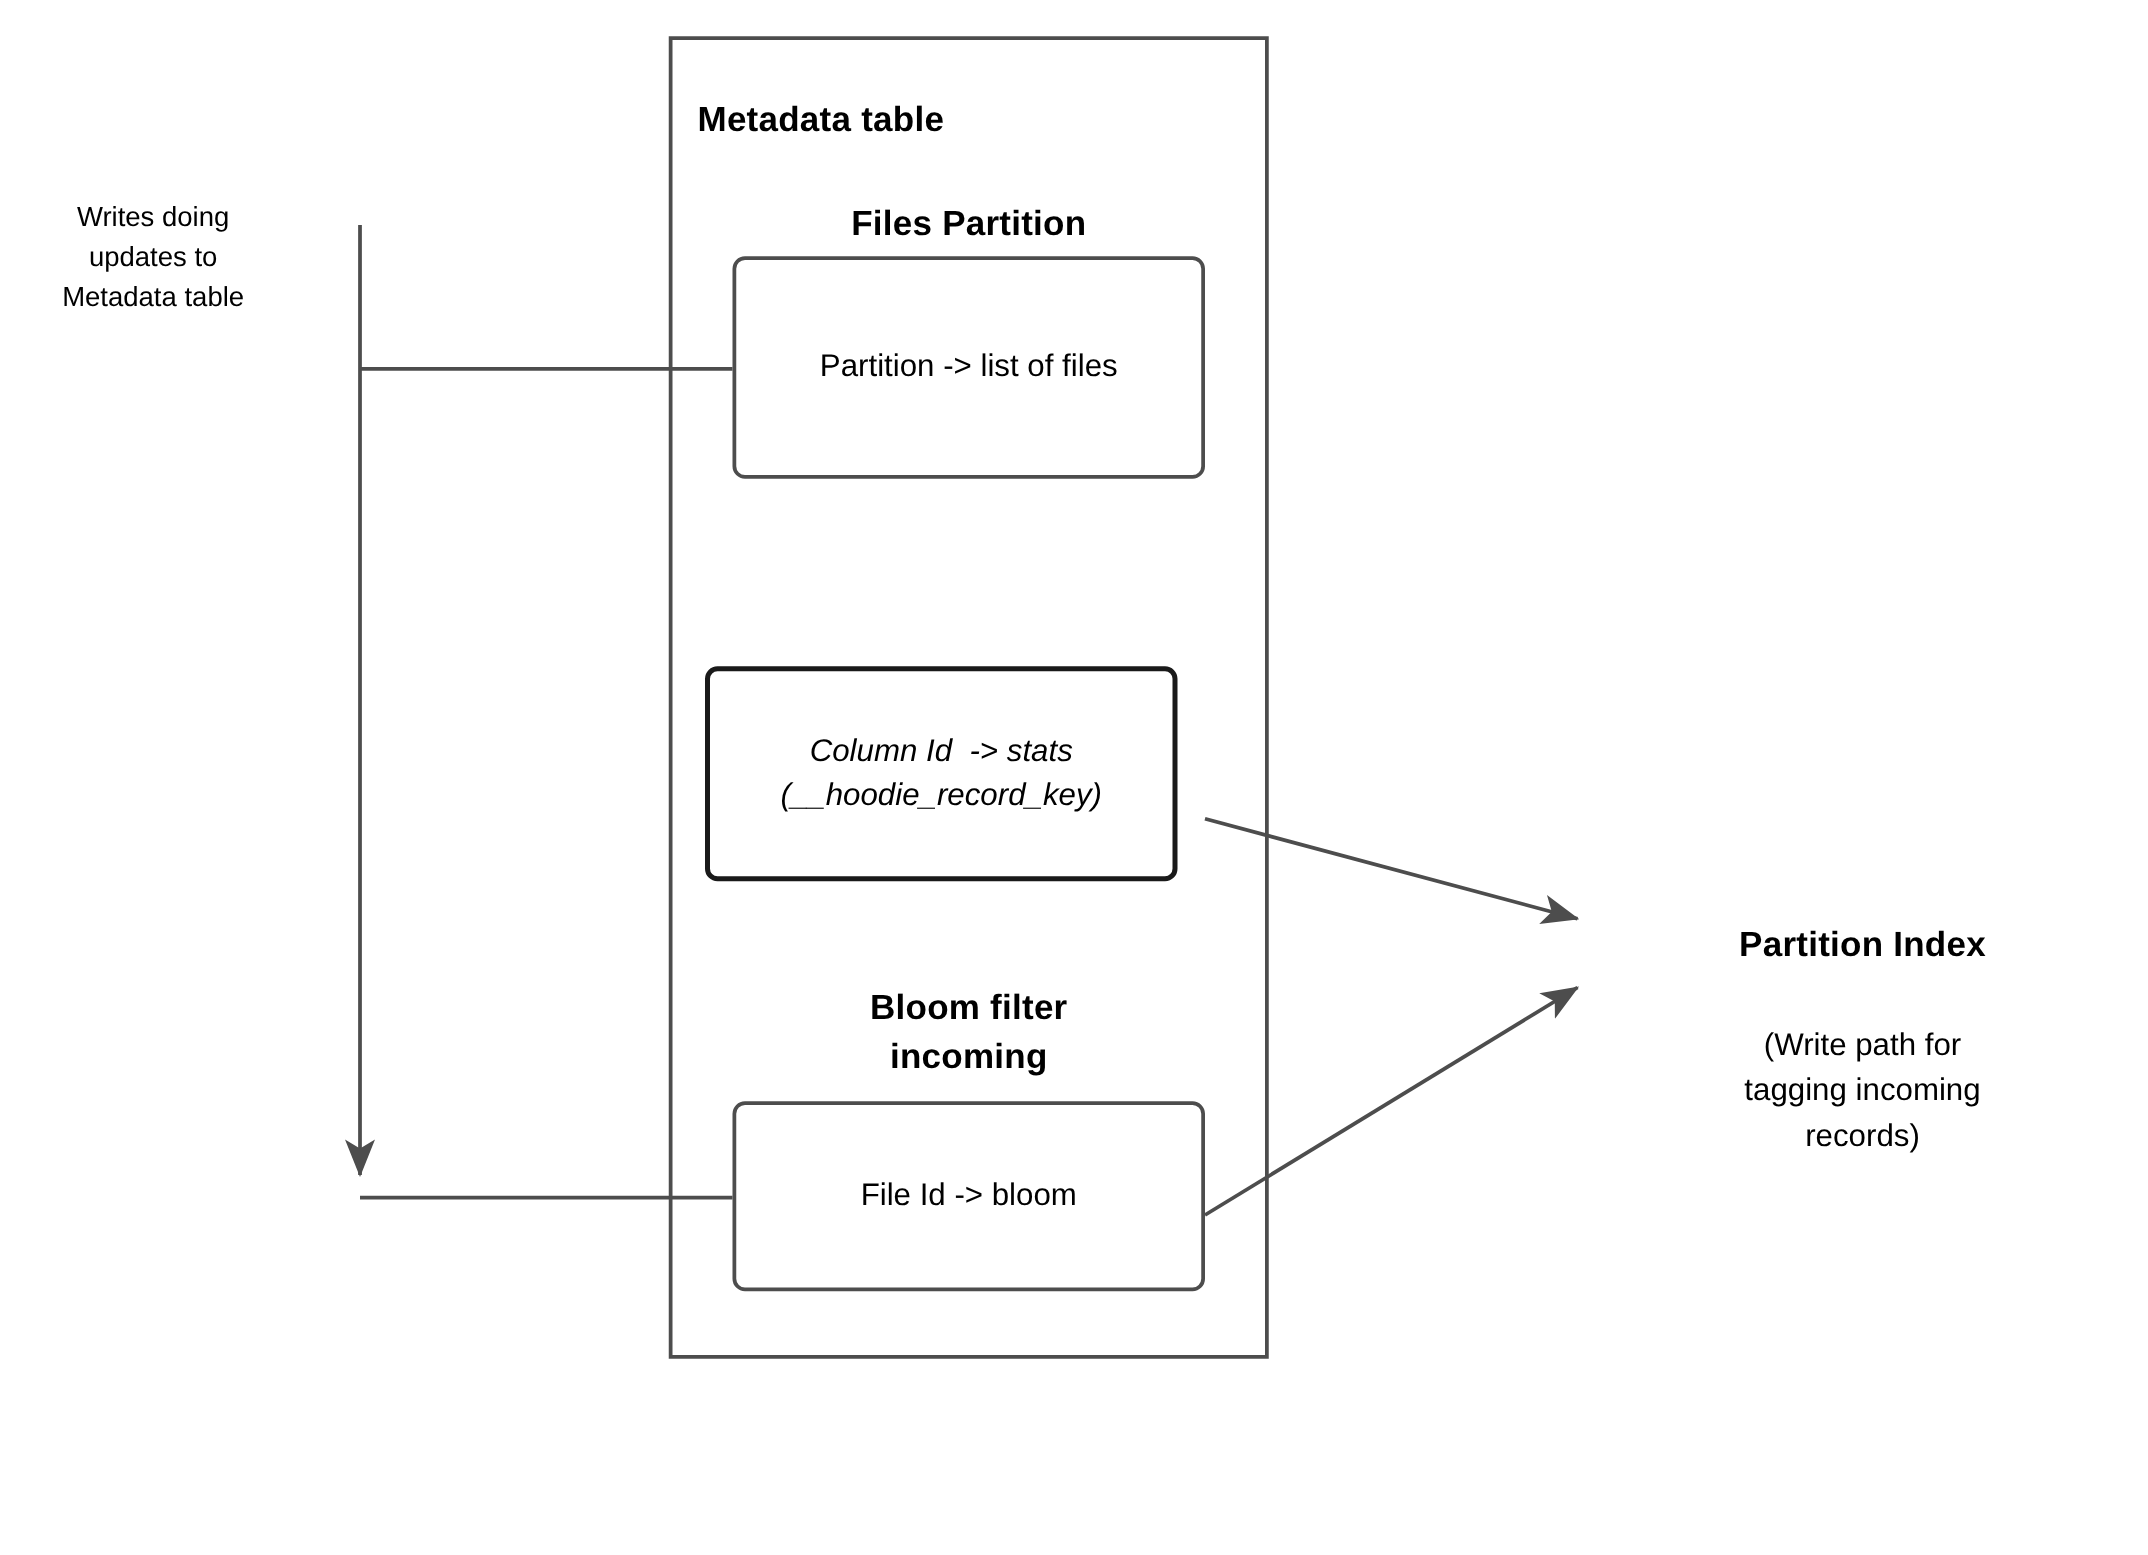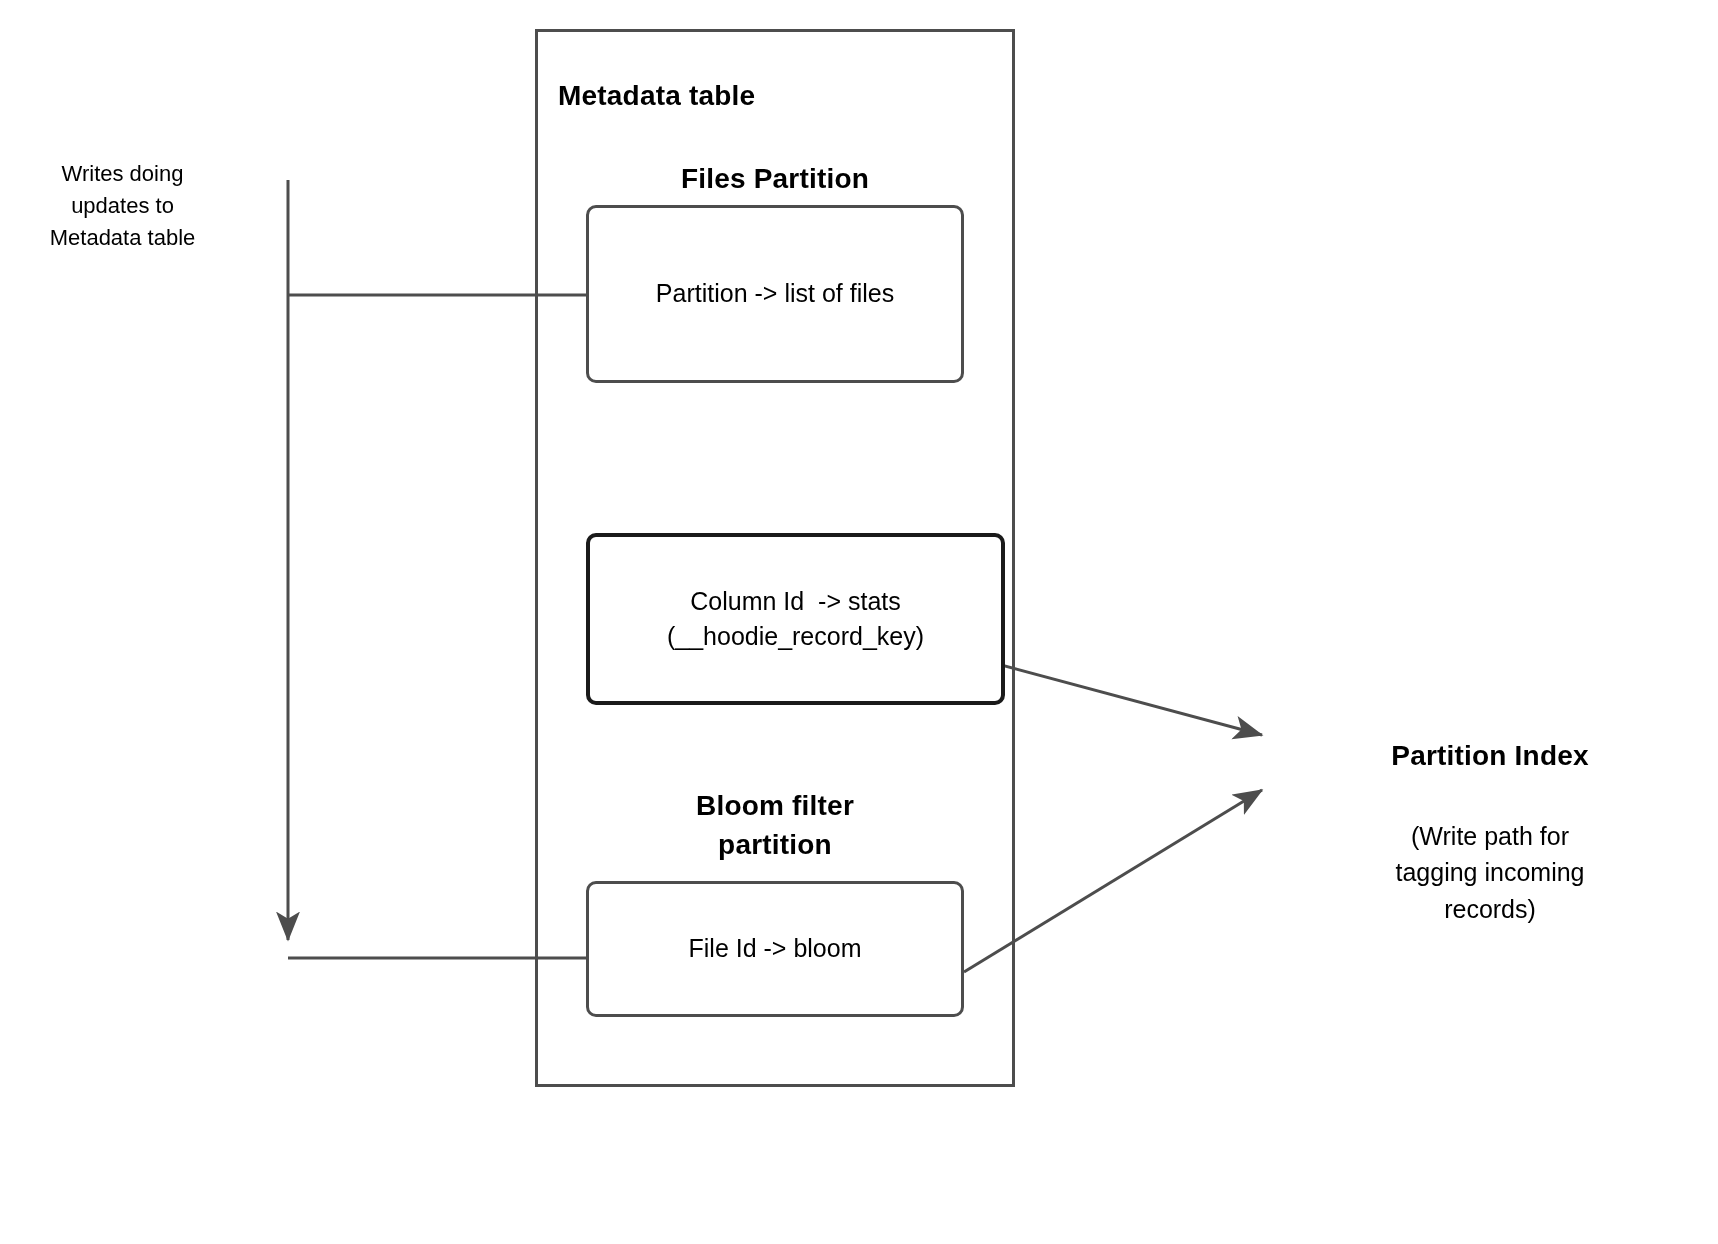--- a/index.html
+++ b/index.html
@@ -68,22 +68,22 @@
     background: #ffffff;
     display: flex;
     align-items: center;
     justify-content: center;
     text-align: center;
     font-size: 25px;
     line-height: 1.42;
     white-space: pre;
   }
   #box-files    { left: 586px; top: 205px; width: 378px; height: 178px; }
-  #box-colstats { left: 586px; top: 533px; width: 419px; height: 172px; border-color: #1a1a1a; border-width: 4px; }
-  #box-bloom    { left: 586px; top: 881px; width: 378px; height: 136px; }
+  #box-colstats { left: 564px; top: 533px; width: 378px; height: 172px; border-color: #1a1a1a; border-width: 4px; font-style: italic; }
+  #box-bloom    { left: 586px; top: 881px; width: 378px; height: 152px; }
 
   
   #writes-label {
     position: absolute;
     left: 10px;
     top: 158px;
     width: 225px;
     text-align: center;
     font-size: 22px;
     line-height: 1.45;
@@ -157,21 +157,21 @@
   <div class="inner-box" id="box-files">
     <span>Partition -&gt; list of files</span>
   </div>
 
   <div class="inner-box" id="box-colstats">
     <span>Column Id  -&gt; stats
 (__hoodie_record_key)</span>
   </div>
 
   <div class="part-heading" id="heading-bloom" style="white-space: pre-line;">Bloom filter
-partition</div>
+incoming</div>
   <div class="inner-box" id="box-bloom">
     <span>File Id -&gt; bloom</span>
   </div>
 
   <div id="index-title">Partition Index</div>
   <div id="index-caption" style="white-space: pre-line;">(Write path for
 tagging incoming
 records)</div>
 
 </div>

